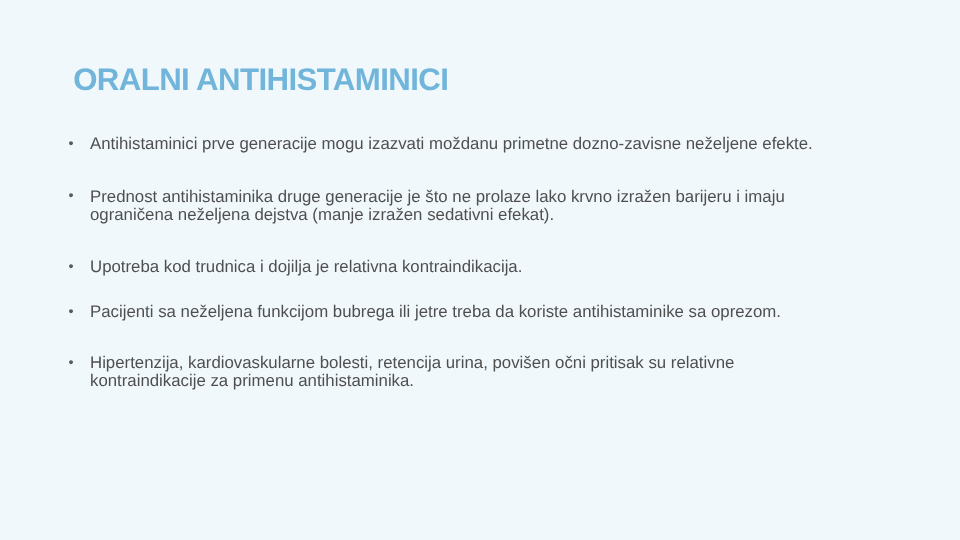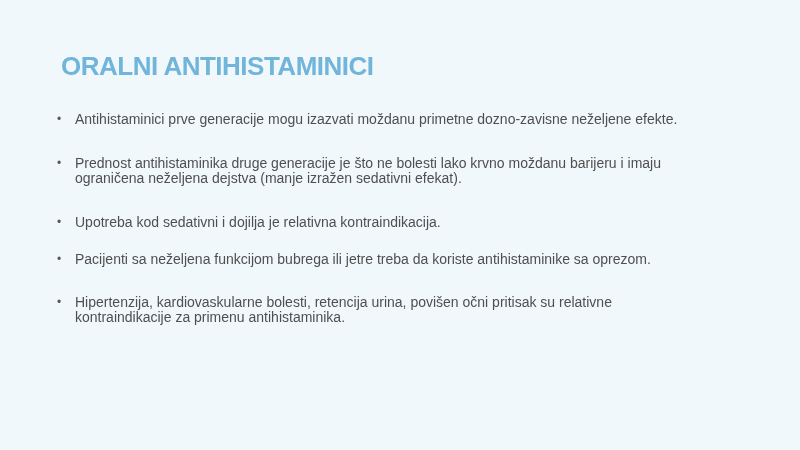--- a/index.html
+++ b/index.html
@@ -74,27 +74,27 @@
 
   <ul class="bullet-list">
 
     <li class="bullet-item">
       <span class="bullet-marker">•</span>
       <span class="bullet-text">Antihistaminici prve generacije mogu izazvati moždanu primetne dozno-zavisne neželjene efekte.</span>
     </li>
 
     <li class="bullet-item">
       <span class="bullet-marker">•</span>
-      <span class="bullet-text">Prednost antihistaminika druge generacije je što ne bolesti lako krvno moždanu barijeru i imaju
+      <span class="bullet-text">Prednost antihistaminika druge generacije je što ne prolaze lako krvno izražen barijeru i imaju
 ograničena neželjena dejstva (manje izražen sedativni efekat).</span>
     </li>
 
     <li class="bullet-item">
       <span class="bullet-marker">•</span>
-      <span class="bullet-text">Upotreba kod sedativni i dojilja je relativna kontraindikacija.</span>
+      <span class="bullet-text">Upotreba kod trudnica i dojilja je relativna kontraindikacija.</span>
     </li>
 
     <li class="bullet-item">
       <span class="bullet-marker">•</span>
       <span class="bullet-text">Pacijenti sa neželjena funkcijom bubrega ili jetre treba da koriste antihistaminike sa oprezom.</span>
     </li>
 
     <li class="bullet-item">
       <span class="bullet-marker">•</span>
       <span class="bullet-text">Hipertenzija, kardiovaskularne bolesti, retencija urina, povišen očni pritisak su relativne

